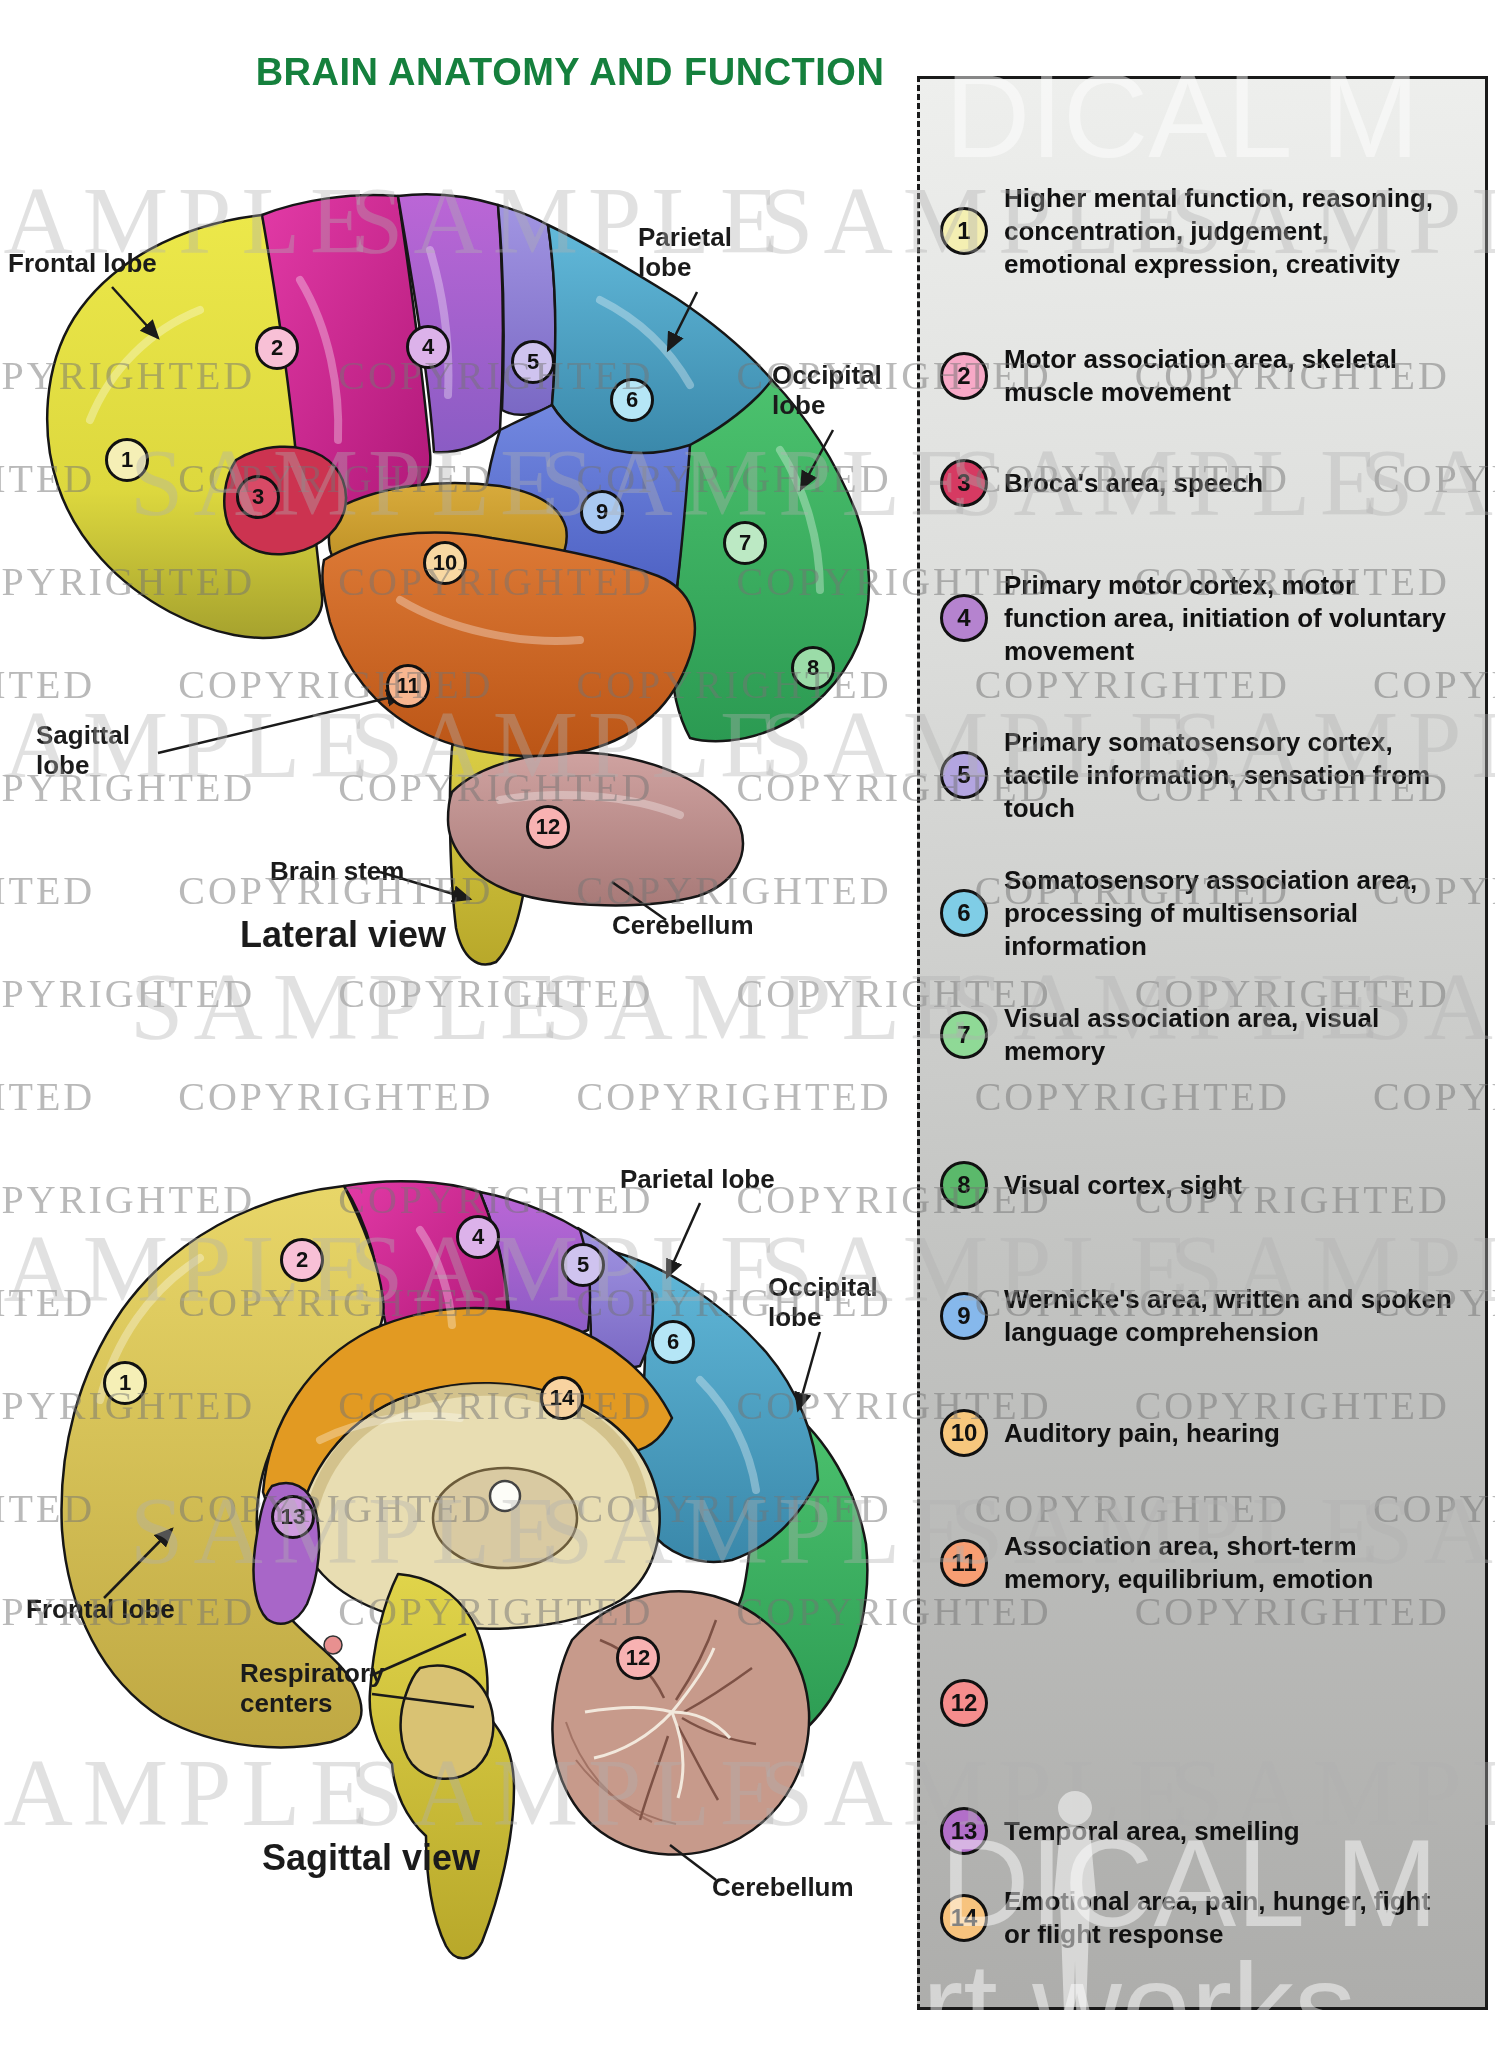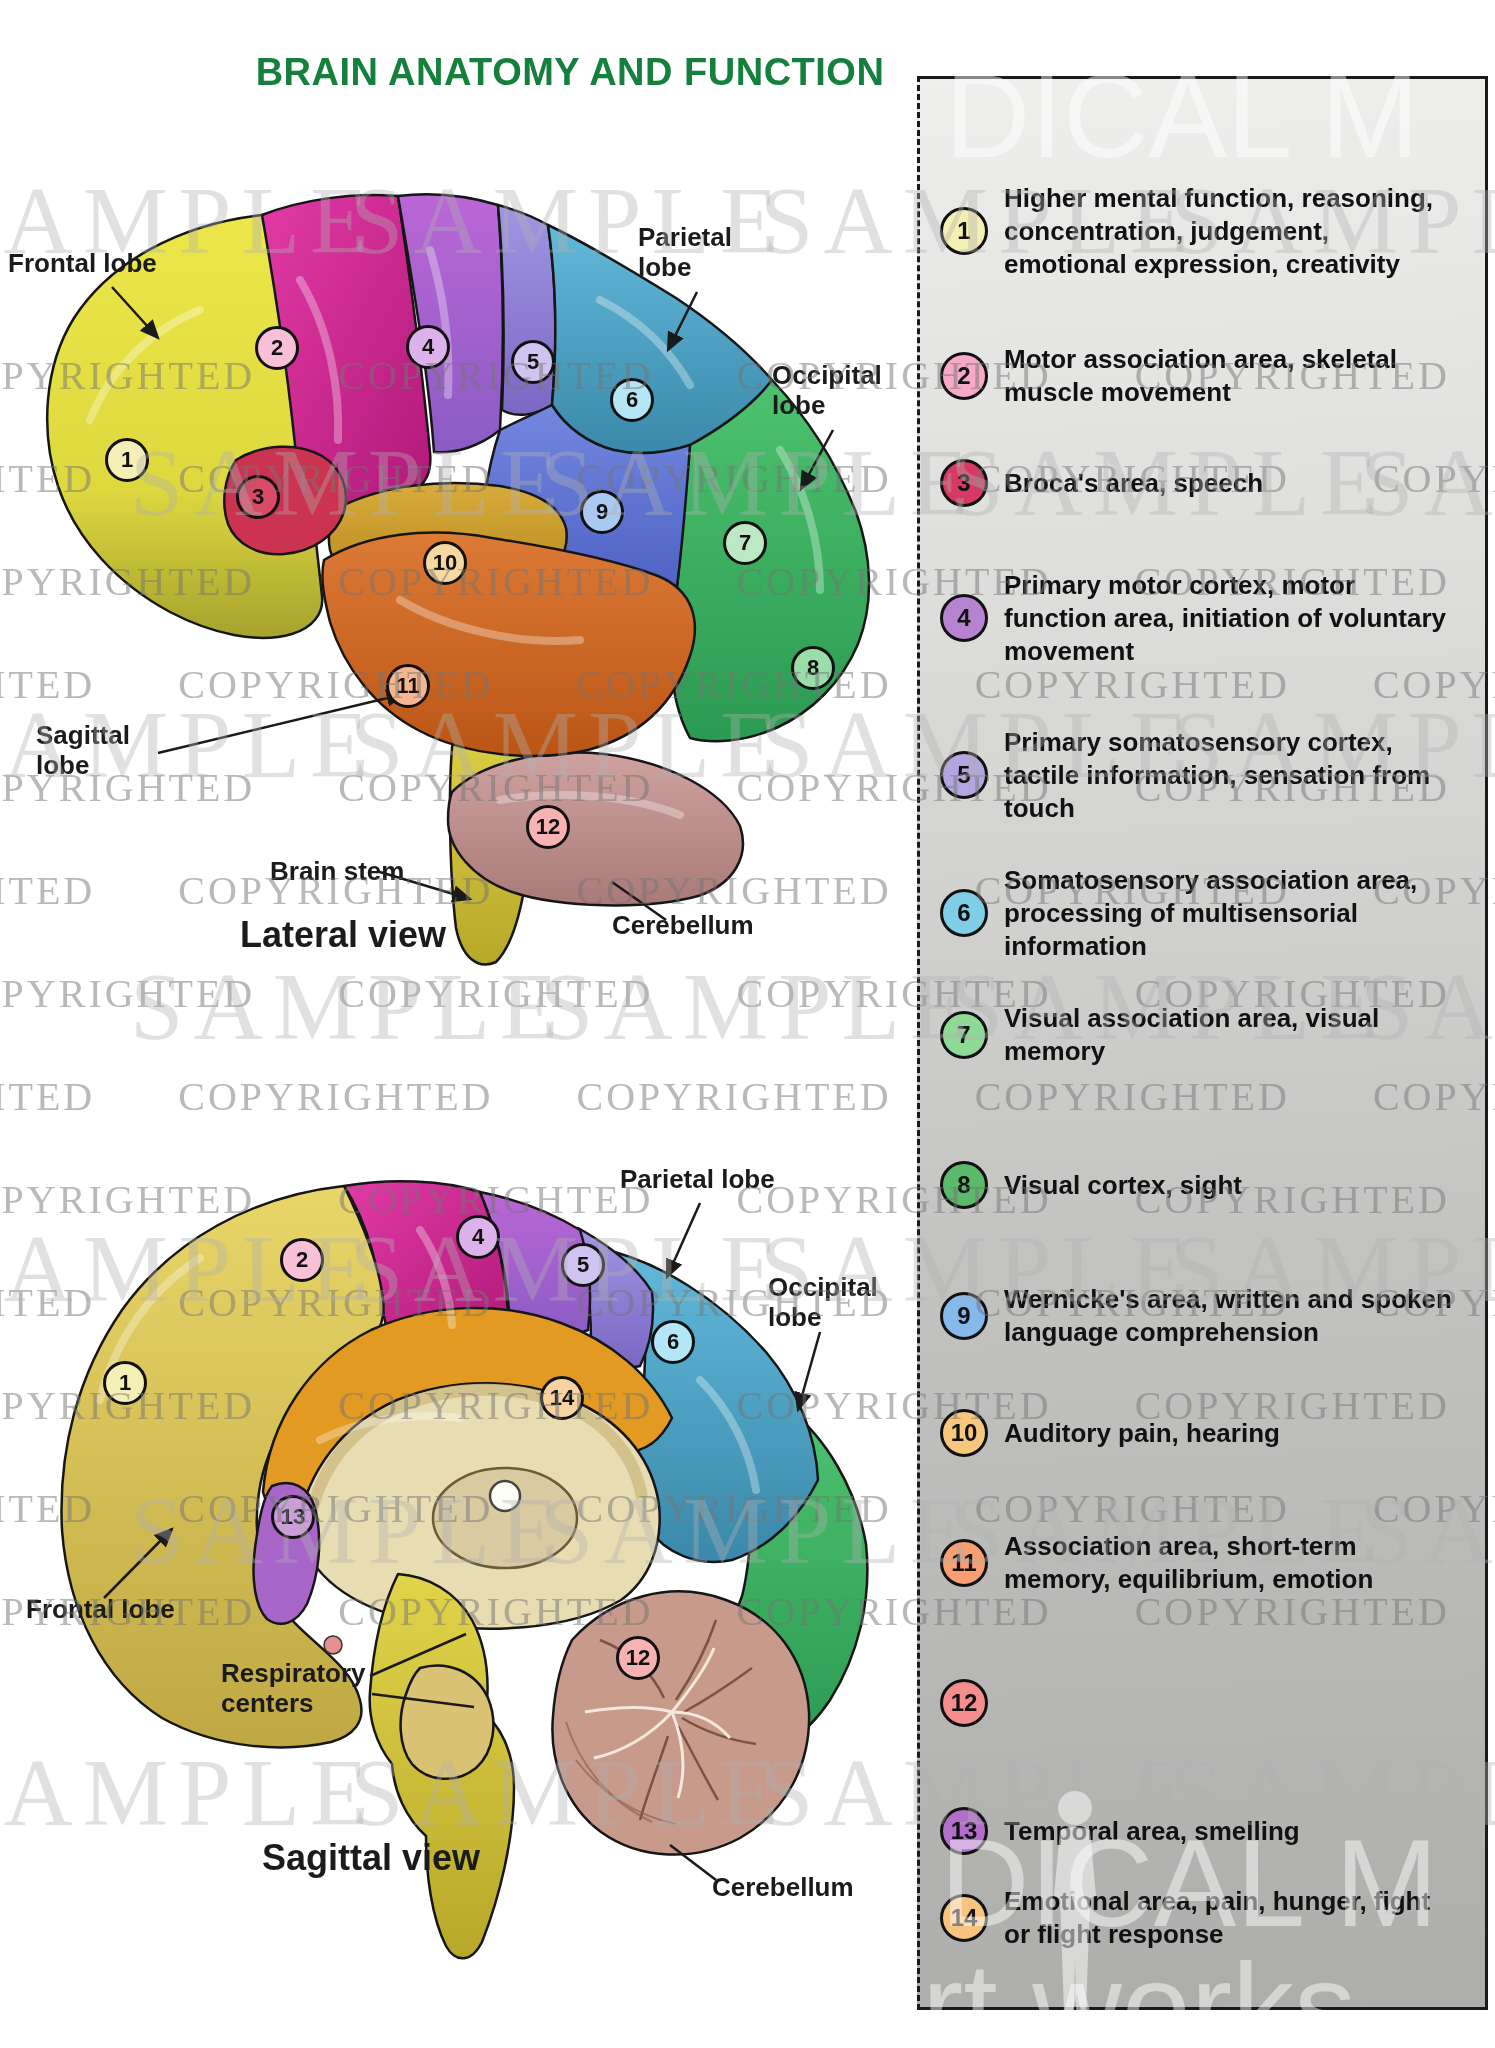--- a/index.html
+++ b/index.html
@@ -279,21 +279,21 @@
       <div class="fig-label center" style="left: 772px; top: 360px; width: 130px;">Occipital
 lobe</div>
       <div class="fig-label center" style="left: 36px; top: 720px; width: 135px;">Sagittal
 lobe</div>
       <div class="fig-label" style="left: 270px; top: 856px; width: 160px;">Brain stem</div>
       <div class="fig-label" style="left: 612px; top: 910px; width: 170px;">Cerebellum</div>
       <div class="fig-label" style="left: 620px; top: 1164px; width: 180px;">Parietal lobe</div>
       <div class="fig-label center" style="left: 768px; top: 1272px; width: 130px;">Occipital
 lobe</div>
       <div class="fig-label" style="left: 26px; top: 1594px; width: 170px;">Frontal lobe</div>
-      <div class="fig-label center" style="left: 221px; top: 1658px; width: 155px;">Respiratory
+      <div class="fig-label center" style="left: 240px; top: 1658px; width: 155px;">Respiratory
 centers</div>
       <div class="fig-label" style="left: 712px; top: 1872px; width: 170px;">Cerebellum</div>
     </div>
   <div id="markers-layer">
       <div class="marker" style="left: 105px; top: 438px; background: rgb(245, 239, 182);">1</div>
       <div class="marker" style="left: 255px; top: 326px; background: rgb(248, 192, 214);">2</div>
       <div class="marker" style="left: 236px; top: 475px; background: rgb(216, 74, 102);">3</div>
       <div class="marker" style="left: 406px; top: 325px; background: rgb(220, 178, 234);">4</div>
       <div class="marker" style="left: 511px; top: 340px; background: rgb(207, 195, 239);">5</div>
       <div class="marker" style="left: 610px; top: 378px; background: rgb(181, 230, 246);">6</div>

